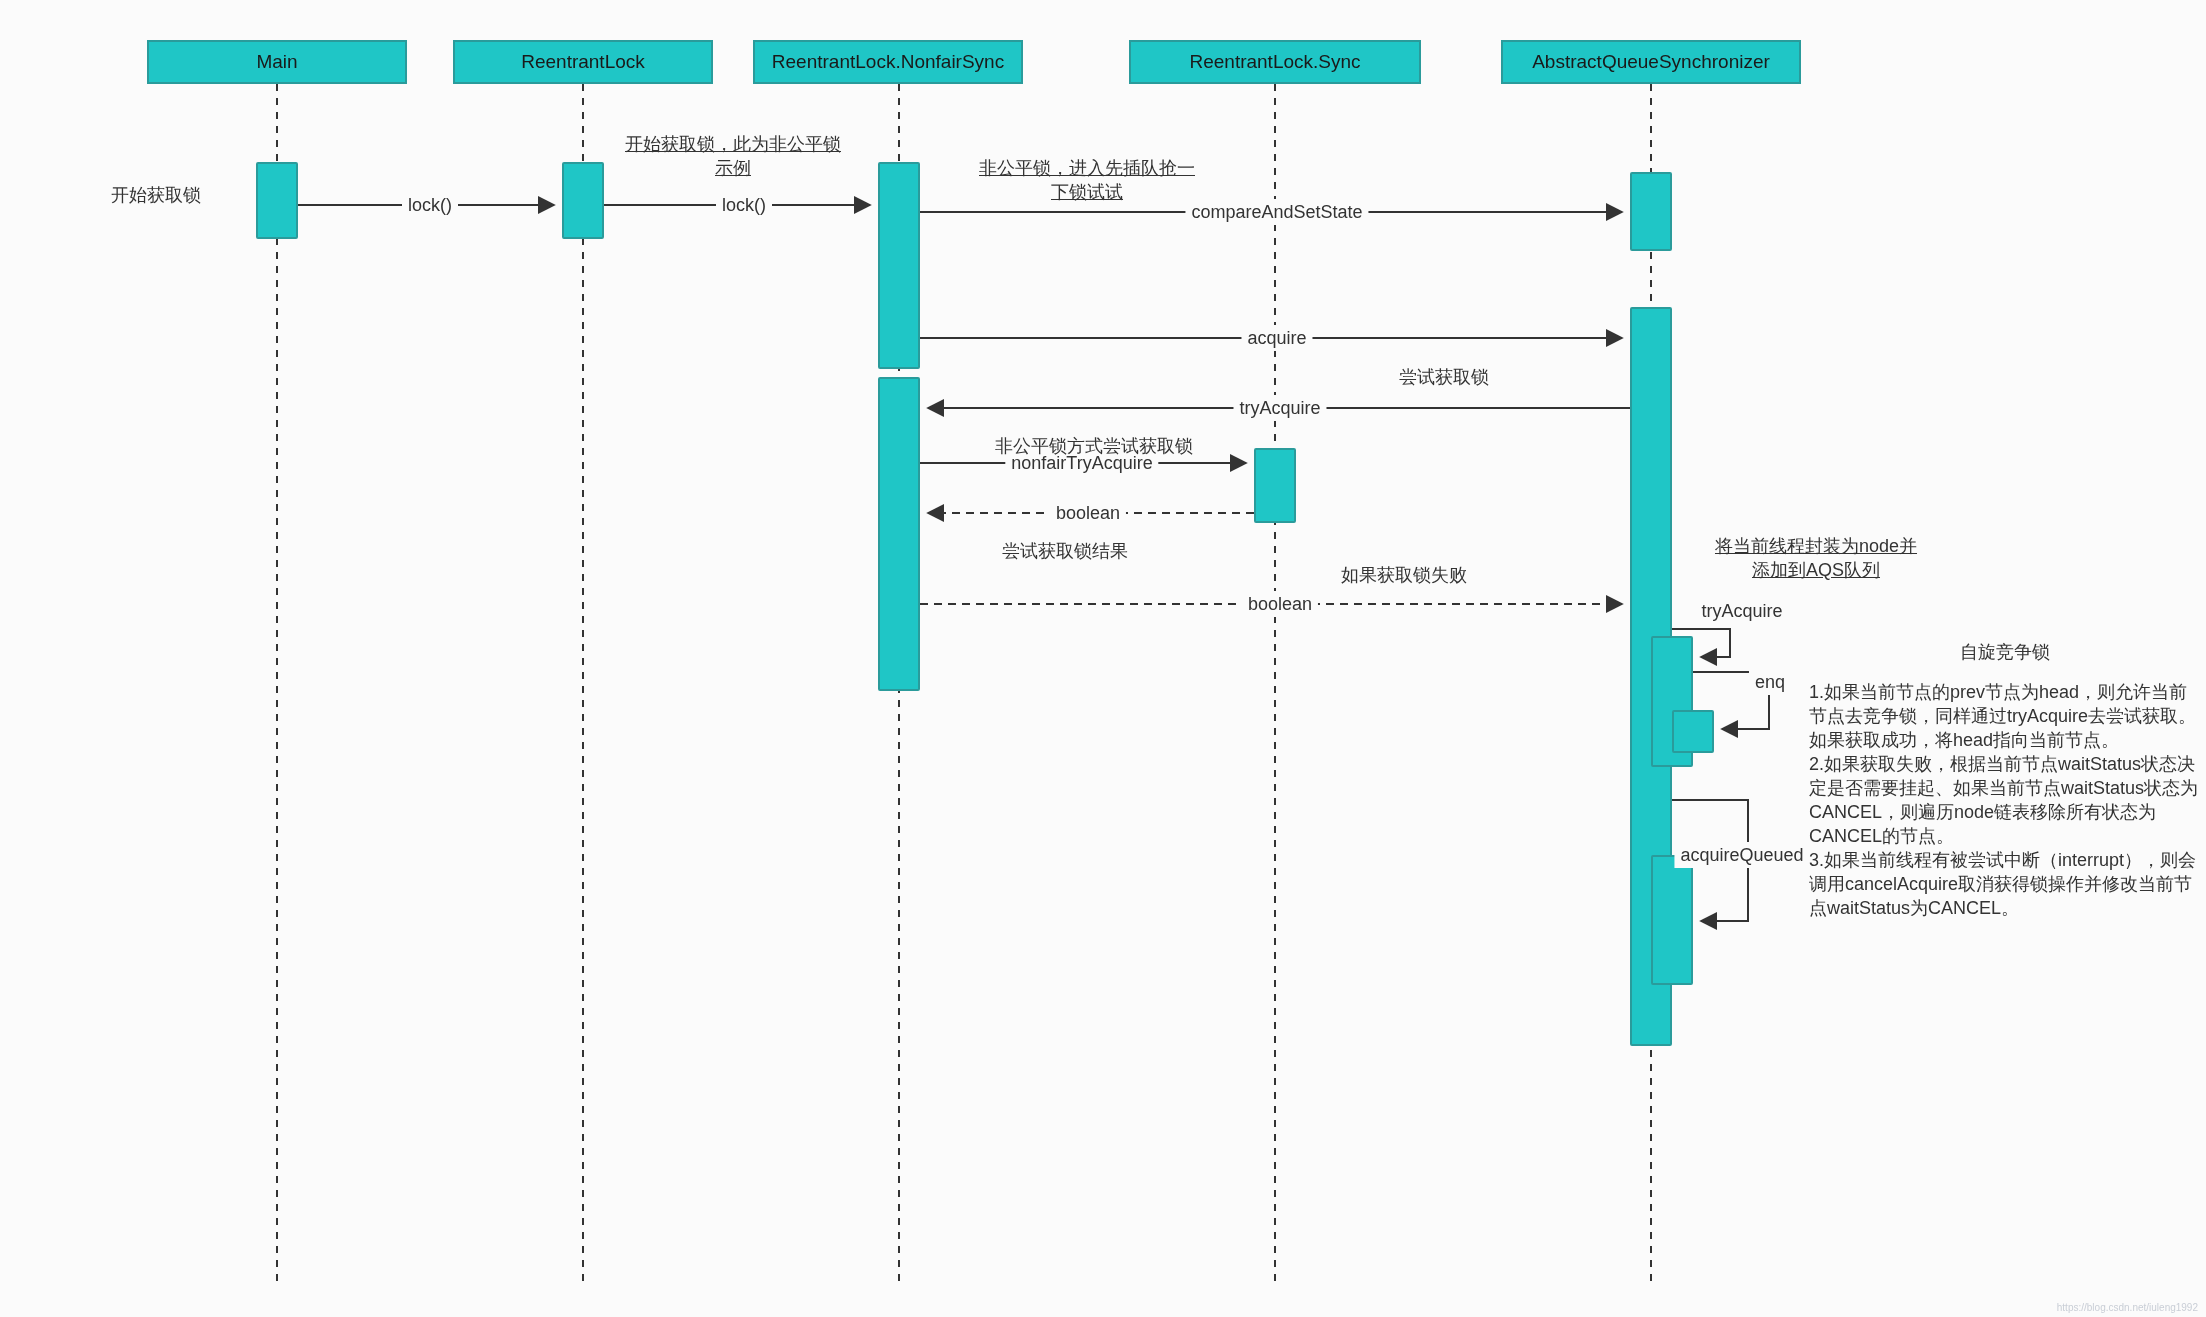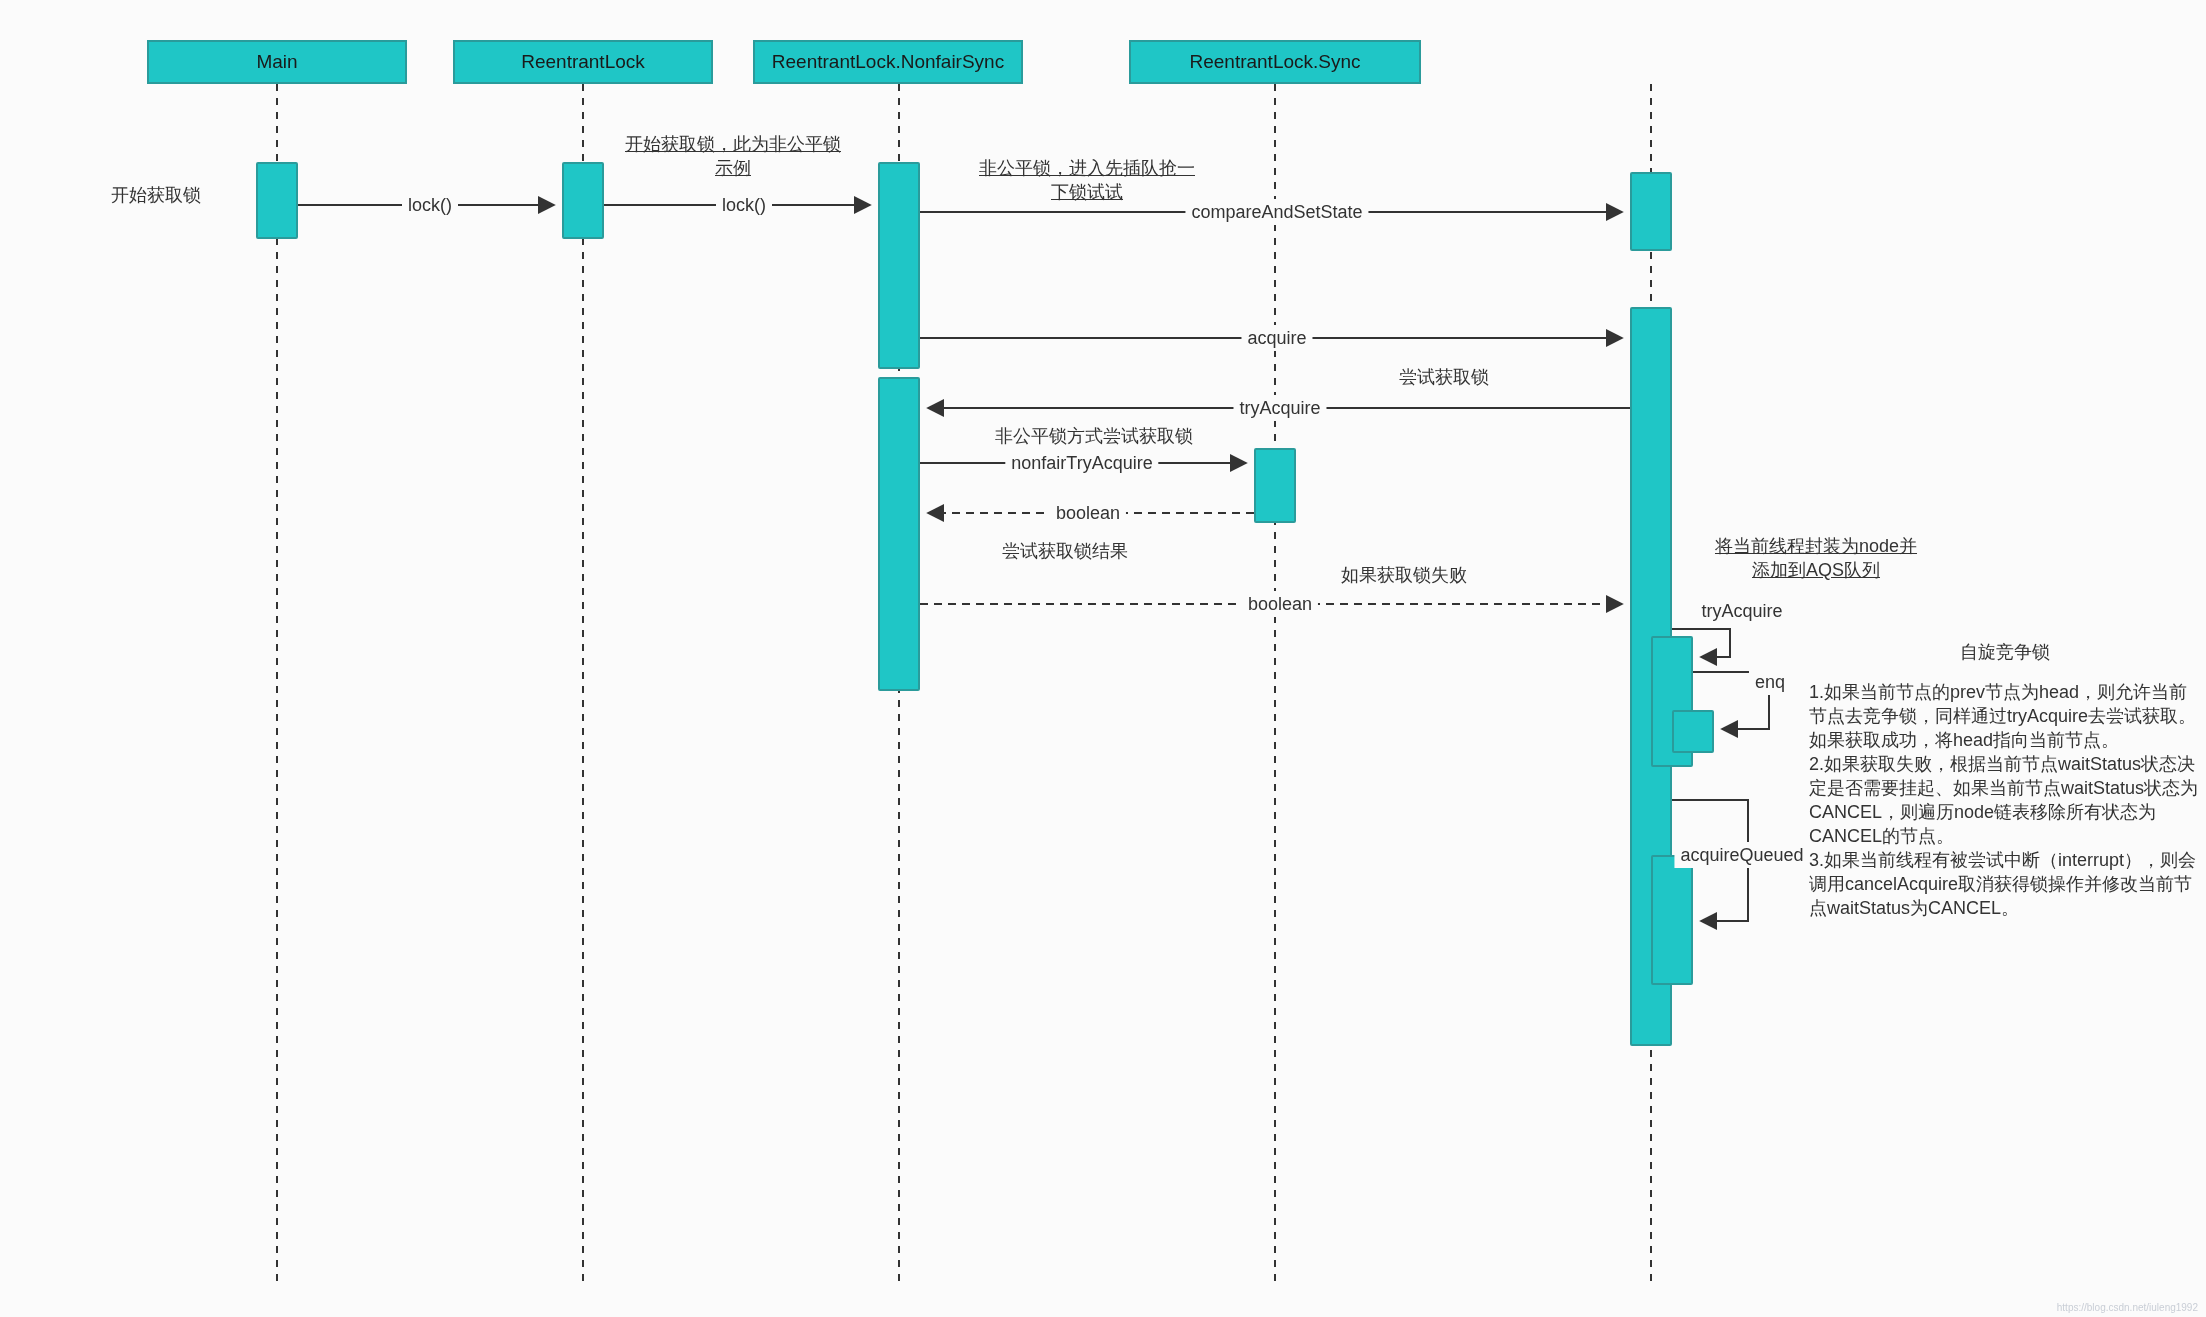--- a/index.html
+++ b/index.html
@@ -106,20 +106,23 @@
     </div>
   <div class="actor-box" style="left:453px;top:40px;width:260px;">
       <span>ReentrantLock</span>
     </div>
   <div class="actor-box" style="left:753px;top:40px;width:270px;">
       <span>ReentrantLock.NonfairSync</span>
     </div>
   <div class="actor-box" style="left:1129px;top:40px;width:292px;text-align:right;">
       <span>ReentrantLock.Sync</span>
     </div>
+  <div class="actor-box" style="left:1501px;top:40px;width:300px;">
+      <span>AbstractQueueSynchronizer</span>
+    </div>
 
   <div class="activation" style="left:256px;top:162px;height:77px;"></div>
   <div class="activation" style="left:562px;top:162px;height:77px;"></div>
   <div class="activation" style="left:878px;top:162px;height:207px;"></div>
   <div class="activation" style="left:878px;top:377px;height:314px;"></div>
   <div class="activation" style="left:1254px;top:448px;height:75px;"></div>
   <div class="activation" style="left:1630px;top:172px;height:79px;"></div>
   <div class="activation" style="left:1630px;top:307px;height:739px;"></div>
   <div class="activation" style="left:1651px;top:636px;height:131px;"></div>
   <div class="activation" style="left:1672px;top:710px;height:43px;"></div>
@@ -159,21 +162,21 @@
 
   <div class="note centered" style="left:733px;top:132px;">
     <div>开始获取锁，此为非公平锁</div>
     <div>示例</div>
   </div>
   <div class="note centered" style="left:1087px;top:156px;">
     <div>非公平锁，进入先插队抢一</div>
     <div>下锁试试</div>
   </div>
   <div class="note onpoint" style="left:1444px;top:377px;">尝试获取锁</div>
-  <div class="note onpoint" style="left:1094px;top:436px;">非公平锁方式尝试获取锁</div>
+  <div class="note onpoint" style="left:1094px;top:446px;">非公平锁方式尝试获取锁</div>
   <div class="note onpoint" style="left:1065px;top:551px;">尝试获取锁结果</div>
   <div class="note onpoint" style="left:1404px;top:575px;">如果获取锁失败</div>
   <div class="note centered" style="left:1816px;top:534px;">
     <div>将当前线程封装为node并</div>
     <div>添加到AQS队列</div>
   </div>
 
   <div class="spin-note">
     <div class="spin-title">自旋竞争锁</div>
     <div class="spin-body">1.如果当前节点的prev节点为head，则允许当前节点去竞争锁，同样通过tryAcquire去尝试获取。如果获取成功，将head指向当前节点。

